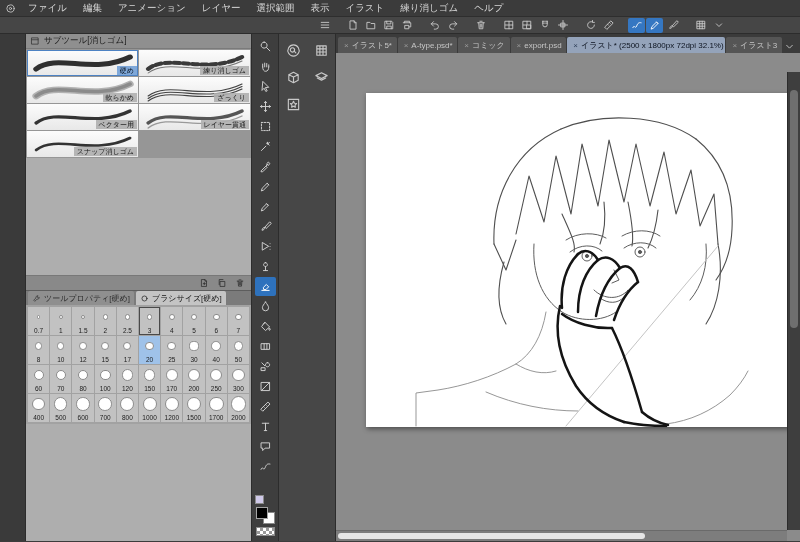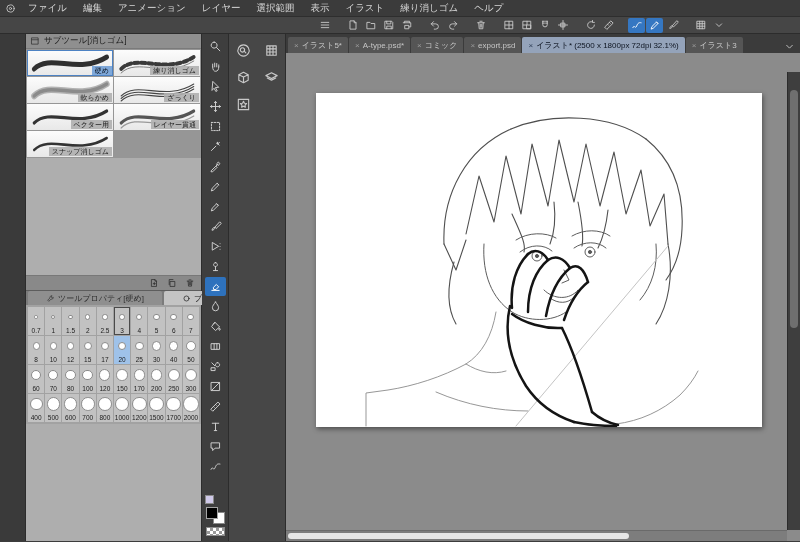--- a/index.html
+++ b/index.html
@@ -17,36 +17,36 @@
 .toolbar2{height:17px;background:#464646;border-bottom:1px solid #2c2c2c;display:flex;align-items:center;padding-left:316px;color:#c9c9c9}
 .tb-group{display:flex;align-items:center;gap:1px;margin-right:11px}
 .tb-btn{width:17px;height:15px;display:flex;align-items:center;justify-content:center;border-radius:2px}
 .tb-btn .ic{width:12px;height:12px}
 .tb-btn.active{background:#3577c2;color:#fff}
 
 .main{display:flex;height:507px}
 .dock-strip{width:26px;background:#3a3a3a;border-right:1px solid #2c2c2c}
 
 
-.left-panel{width:176px;display:flex;flex-direction:column;background:#aeaeae;border-right:1px solid #2c2c2c;min-height:0}
+.left-panel{width:226px;display:flex;flex-direction:column;background:#aeaeae;border-right:1px solid #2c2c2c;min-height:0}
 .panel-header{height:15px;background:#8f8f8f;display:flex;align-items:center;gap:4px;padding:0 4px;font-size:8.5px;color:#1b1b1b;border-bottom:1px solid #7a7a7a;white-space:nowrap;overflow:hidden}
 .panel-header .ic{width:10px;height:10px;color:#333}
 .subtool-tabs{height:15px;background:#7b7b7b;display:flex;align-items:flex-end}
 .sub-tab{height:14px;padding:0 12px;font-size:8.5px;color:#1b1b1b;background:#c4c4c4;display:flex;align-items:center;border-radius:2px 2px 0 0;margin-left:3px}
 .brush-list{display:grid;grid-template-columns:1fr 1fr;gap:1px;padding:1px;background:#969696}
 .brush-cell{height:26px;background:linear-gradient(#fcfcfc,#e8e8e8);position:relative;overflow:hidden}
 .brush-cell svg{position:absolute;inset:0;width:100%;height:100%}
 .brush-cell .chip{position:absolute;right:1px;bottom:1px;font-size:7px;line-height:9px;padding:0 3px;background:rgba(175,175,175,.9);color:#191919;white-space:nowrap}
 .brush-cell.selected{box-shadow:inset 0 0 0 1px #4d82c3}
 .brush-cell.selected .chip{background:#7fa8d9;color:#0b1523}
 .list-filler{flex:1;background:#aeaeae;min-height:40px}
 .panel-footer{height:15px;background:#898989;border-top:1px solid #787878;display:flex;align-items:center;justify-content:flex-end;gap:8px;padding:0 6px;color:#2b2b2b}
 .panel-footer .ic{width:10px;height:10px}
 .bs-tabs{height:15px;background:#7b7b7b;border-top:1px solid #5d5d5d;display:flex;align-items:flex-end;gap:2px;padding-left:2px}
-.bs-tab{height:14px;padding:0 18px;font-size:8px;display:flex;align-items:center;gap:3px;border-radius:2px 2px 0 0;white-space:nowrap}
+.bs-tab{height:14px;padding:0 4px;font-size:8px;display:flex;align-items:center;gap:3px;border-radius:2px 2px 0 0;white-space:nowrap}
 .bs-tab .ic{width:9px;height:9px}
 .bs-tab.inactive{background:#8f8f8f;color:#2e2e2e}
 .bs-tab.active{background:#c4c4c4;color:#161616}
 .bs-grid{display:grid;grid-template-columns:repeat(10,1fr);gap:1px;padding:2px;background:#a2a2a2}
 .bs-cell{height:28px;position:relative;background:#c2c2c2;display:flex;align-items:flex-start;justify-content:center;padding-top:2px}
 .bs-cell .dot{background:#fff;border:1px solid #8b8b8b;border-radius:50%}
 .bs-cell .num{position:absolute;bottom:1px;left:0;width:100%;text-align:center;font-size:6.5px;line-height:7px;color:#1c1c1c}
 .bs-cell.selected{background:#9fc2e9}
 .bs-cell.outlined{box-shadow:inset 0 0 0 1px #4a4a4a}
 .bs-filler{flex:1;background:#aeaeae}

